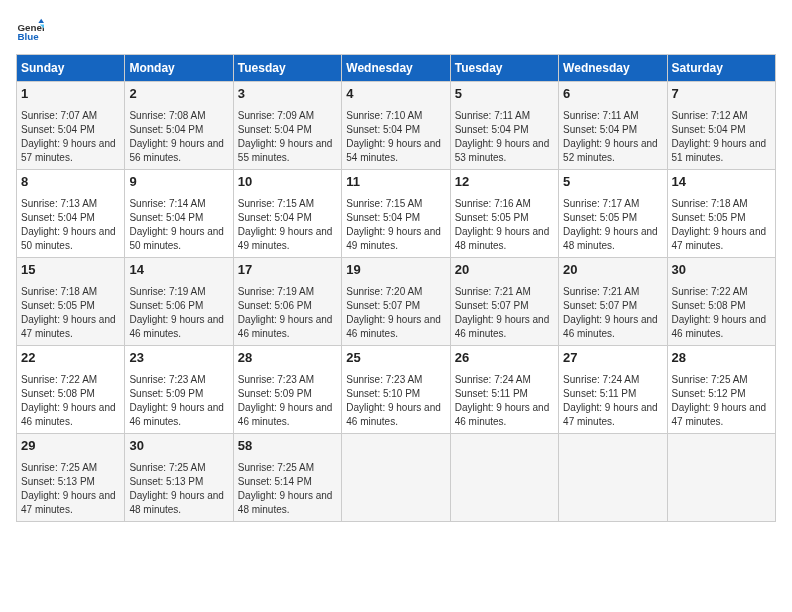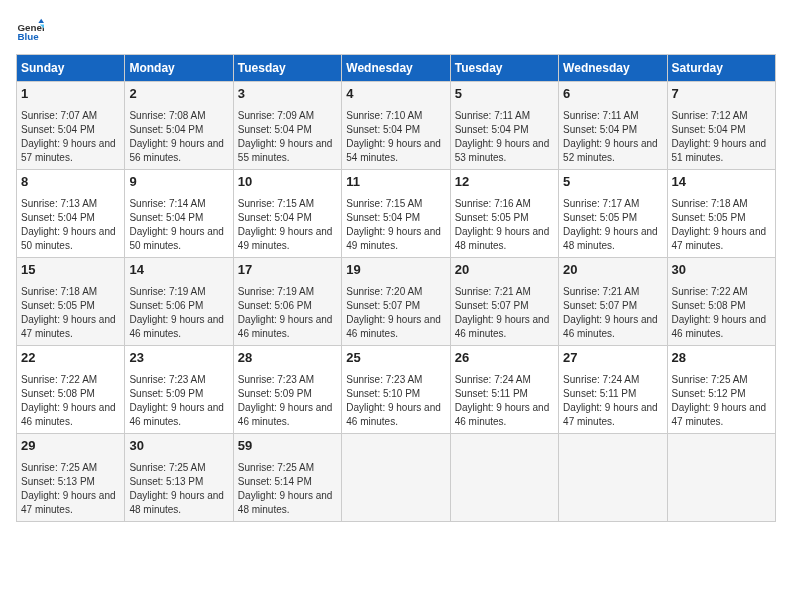--- a/index.html
+++ b/index.html
@@ -359,21 +359,21 @@
       </td>
         <td>
         <div class="day-number">30</div>
         <div class="day-info">
           Sunrise: 7:25 AM<br>
           Sunset: 5:13 PM<br>
           Daylight: 9 hours and 48 minutes.
         </div>
       </td>
         <td>
-        <div class="day-number">59</div>
+        <div class="day-number">58</div>
         <div class="day-info">
           Sunrise: 7:25 AM<br>
           Sunset: 5:14 PM<br>
           Daylight: 9 hours and 48 minutes.
         </div>
       </td>
         <td class="empty-cell"></td>
         <td class="empty-cell"></td>
         <td class="empty-cell"></td>
         <td class="empty-cell"></td>

